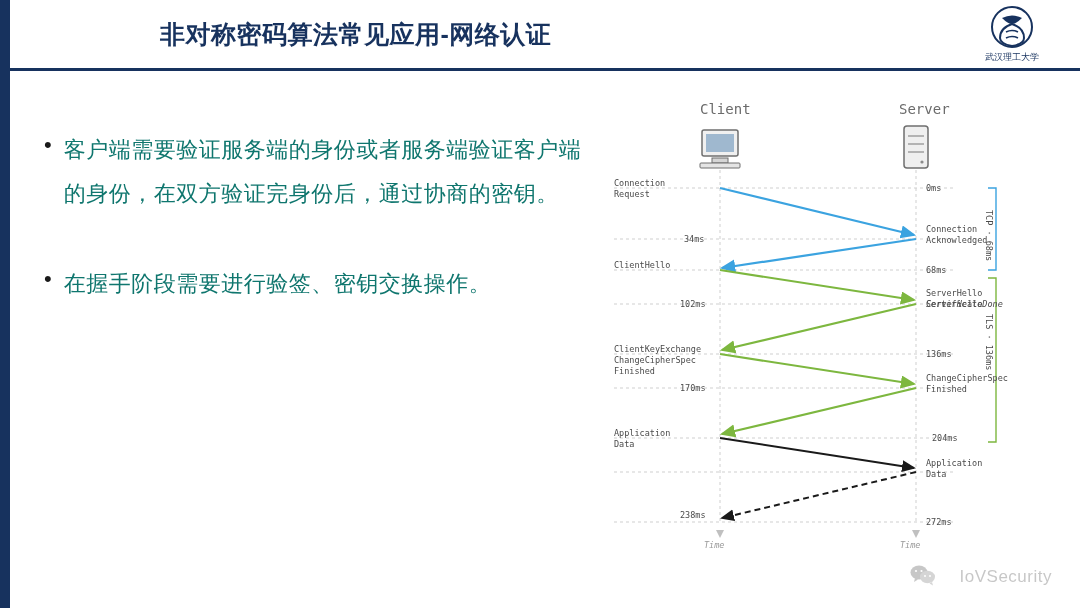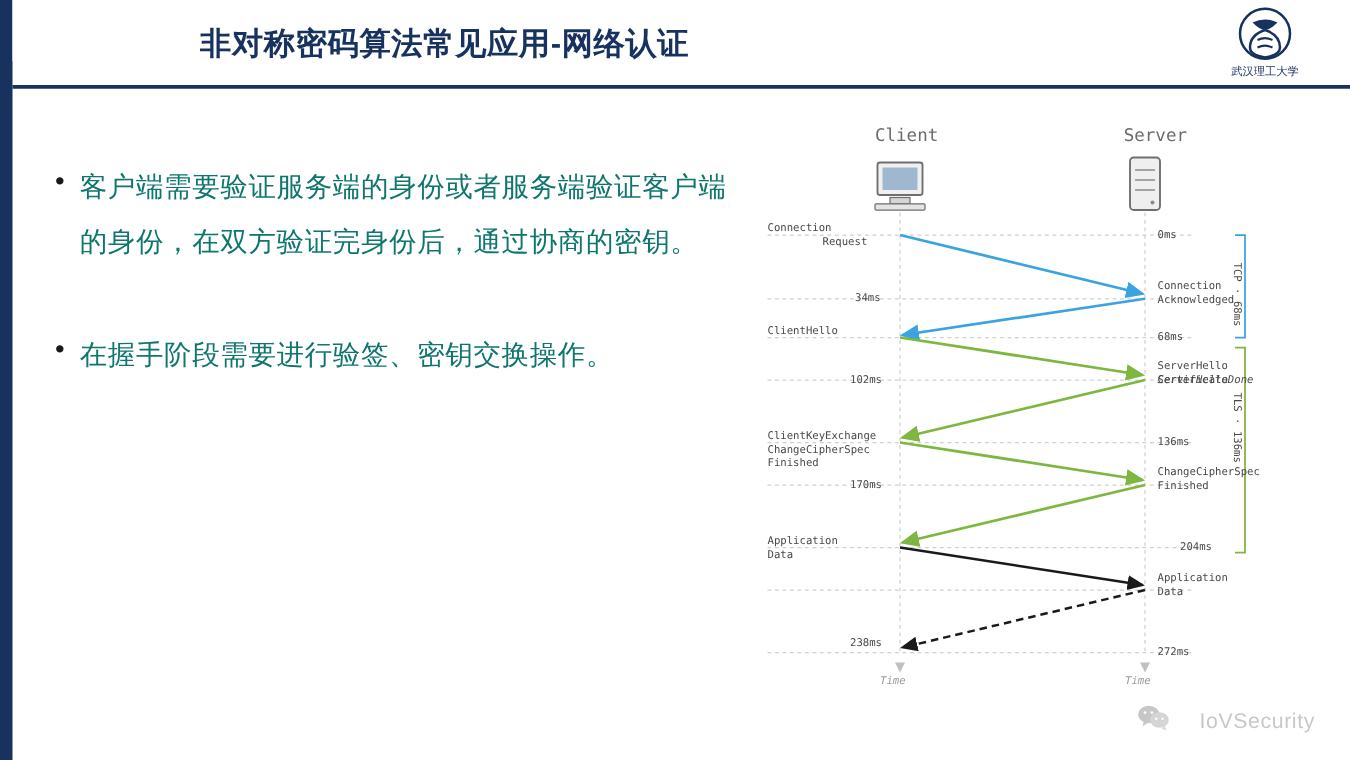--- a/index.html
+++ b/index.html
@@ -205,21 +205,21 @@
       <line x1="312" y1="52" x2="328" y2="52" stroke="#9a9a9a" stroke-width="1.4"></line>
       <line x1="312" y1="60" x2="328" y2="60" stroke="#9a9a9a" stroke-width="1.4"></line>
       <circle cx="326" cy="70" r="1.6" fill="#8a8a8a"></circle>
     </g>
   </svg>
 
   <div class="lbl head" style="left:104px; top:12px;">Client</div>
   <div class="lbl head" style="left:303px; top:12px;">Server</div>
 
   <div class="lbl" style="left:18px; top:86px;">Connection</div>
-  <div class="lbl" style="left:18px; top:97px;margin-left:44px;">Request</div>
+  <div class="lbl" style="left:18px; top:97px;">Request</div>
   <div class="lbl" style="left:18px; top:168px;">ClientHello</div>
   <div class="lbl" style="left:18px; top:252px;">ClientKeyExchange</div>
   <div class="lbl" style="left:18px; top:263px;">ChangeCipherSpec</div>
   <div class="lbl" style="left:18px; top:274px;">Finished</div>
   <div class="lbl" style="left:18px; top:336px;">Application</div>
   <div class="lbl" style="left:18px; top:347px;">Data</div>
 
   <div class="lbl" style="left:330px; top:132px;">Connection</div>
   <div class="lbl" style="left:330px; top:143px;text-align:right;">Acknowledged</div>
   <div class="lbl" style="left:330px; top:196px;">ServerHello</div>
@@ -229,21 +229,21 @@
   <div class="lbl" style="left:330px; top:292px;">Finished</div>
   <div class="lbl" style="left:330px; top:366px;">Application</div>
   <div class="lbl" style="left:330px; top:377px;">Data</div>
 
   <div class="lbl" style="left:330px; top:91px;">0ms</div>
   <div class="lbl" style="left:88px;  top:142px;">34ms</div>
   <div class="lbl" style="left:330px; top:173px;">68ms</div>
   <div class="lbl" style="left:84px;  top:207px;">102ms</div>
   <div class="lbl" style="left:330px; top:257px;">136ms</div>
   <div class="lbl" style="left:84px;  top:291px;">170ms</div>
-  <div class="lbl" style="left:348px; top:341px;">204ms</div>
+  <div class="lbl" style="left:336px; top:341px;">204ms</div>
   <div class="lbl" style="left:84px;  top:375px;margin-top:43px;">238ms</div>
   <div class="lbl" style="left:330px; top:425px;">272ms</div>
 
   <div class="lbl" style="left:398px; top:118px; transform: rotate(90deg); transform-origin: left top;">TCP · 68ms</div>
   <div class="lbl" style="left:398px; top:222px; transform: rotate(90deg); transform-origin: left top;">TLS · 136ms</div>
 
   <div class="lbl ital" style="left:108px; top:448px;">Time</div>
   <div class="lbl ital" style="left:304px; top:448px;">Time</div>
 </div>
 

